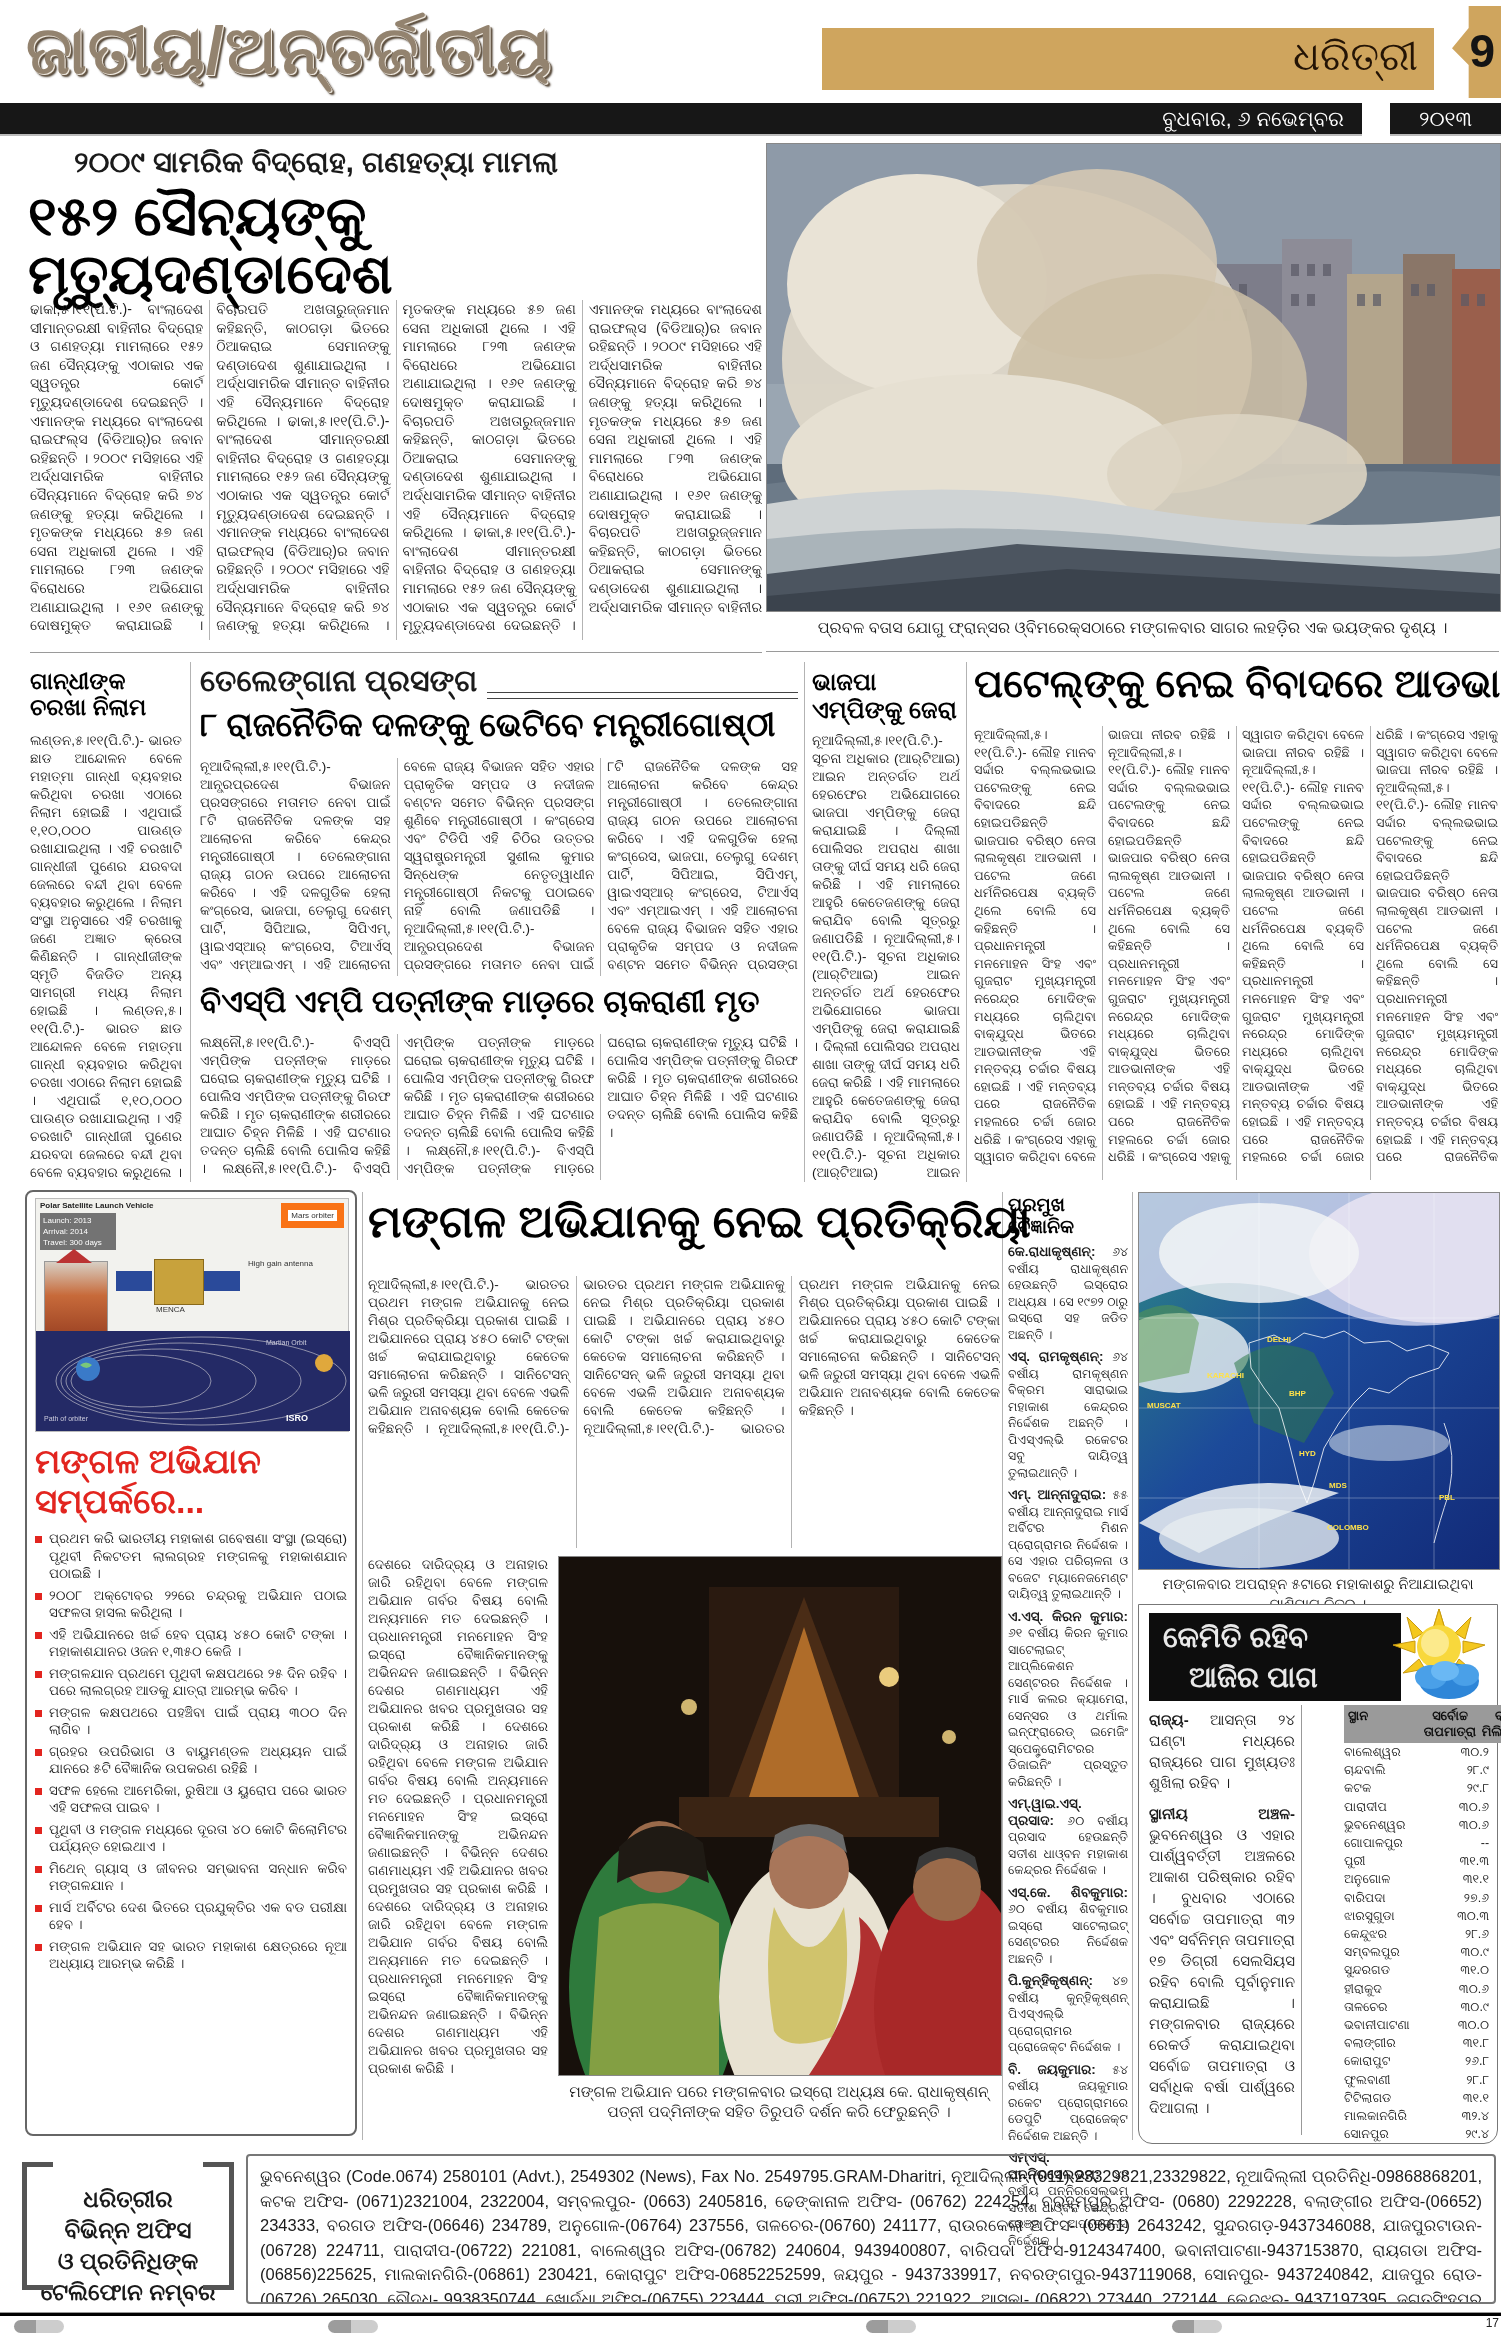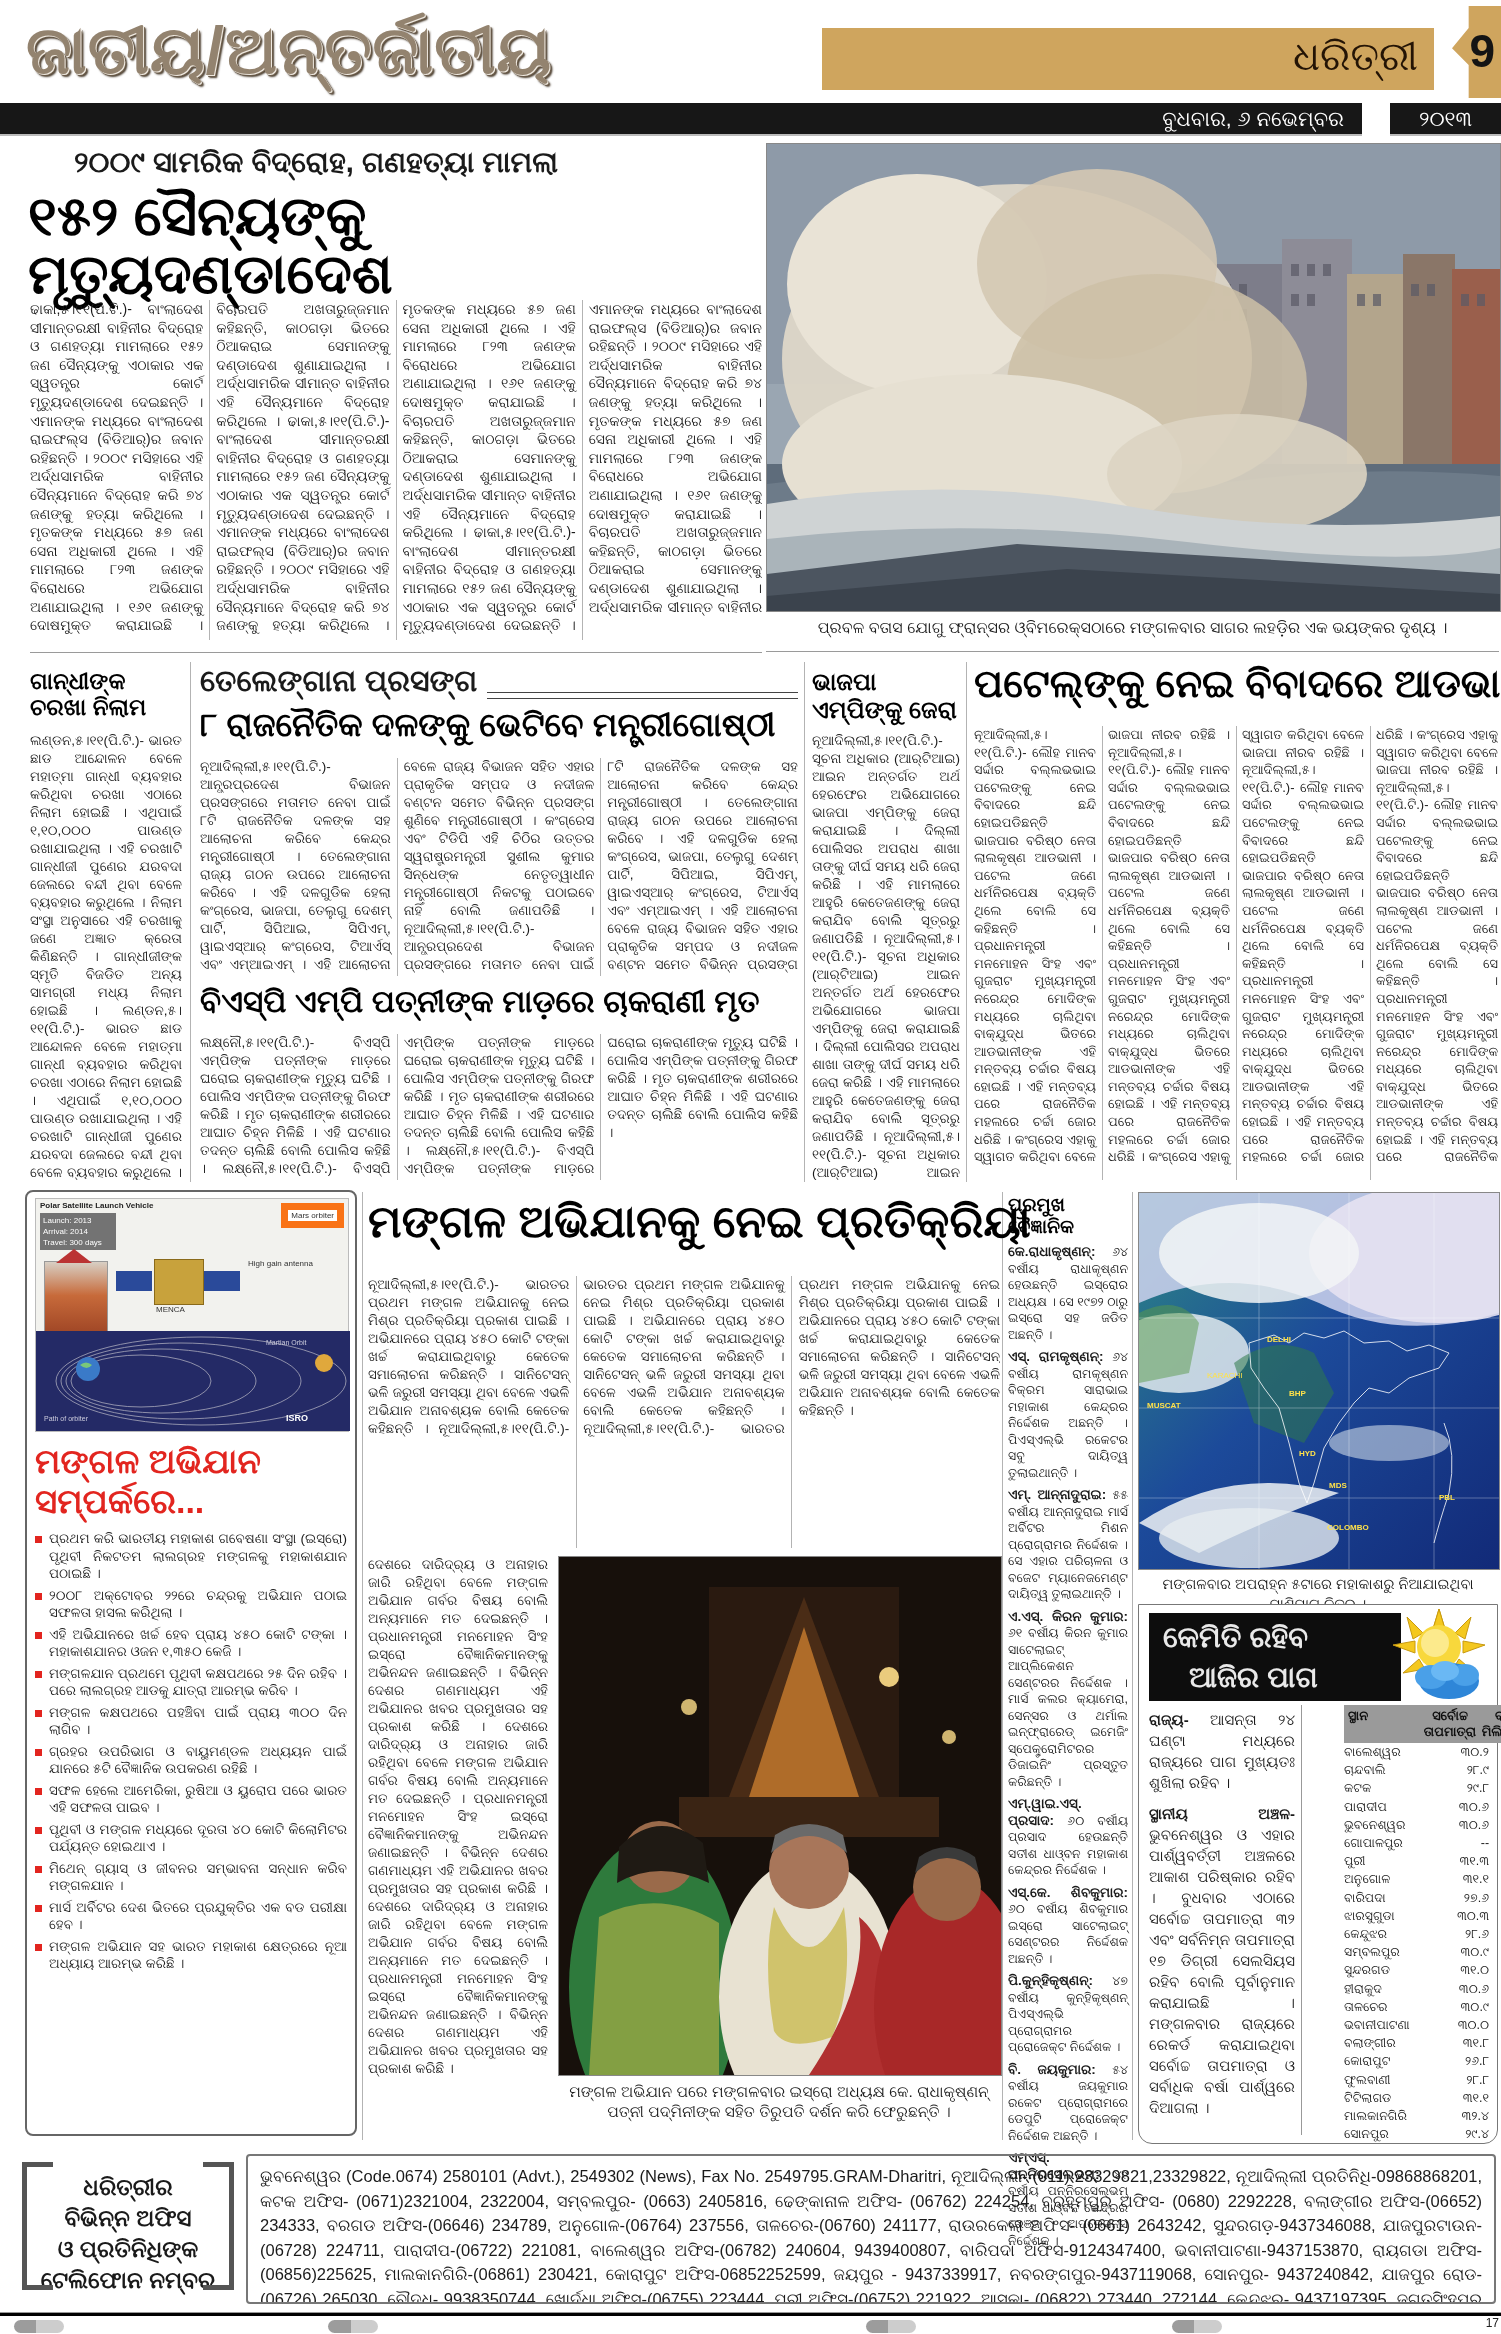--- a/index.html
+++ b/index.html
@@ -292,21 +292,21 @@
 
       <g fill="none" stroke="#ffffff" stroke-width="0.9" opacity="0.9">
         <path d="M110 150 L135 142 L150 150 L165 140 L185 145 L205 138 L225 150 L250 148 L268 158 L290 152 L310 160 L300 175 L270 185 L250 200 L230 195 L215 210 L200 230 L185 255 L175 290 L168 310 L160 290 L150 250 L140 215 L125 195 L112 175 Z"></path>
         <path d="M305 230 Q318 260 310 300 Q300 330 295 350"></path>
       </g>
 
       <g font-size="8" fill="#ffe24a" font-weight="bold"></g>
     </svg>
     <div>
         <span style="position: absolute; font-size: 8px; font-weight: bold; color: rgb(255, 226, 74); left: 8px; top: 208px;">MUSCAT</span>
-        <span style="position: absolute; font-size: 8px; font-weight: normal; color: rgb(255, 226, 74); left: 68px; top: 178px;">KARACHI</span>
+        <span style="position: absolute; font-size: 8px; font-weight: bold; color: rgb(255, 226, 74); left: 68px; top: 178px;">KARACHI</span>
         <span style="position: absolute; font-size: 8px; font-weight: bold; color: rgb(255, 226, 74); left: 128px; top: 142px;">DELHI</span>
         <span style="position: absolute; font-size: 8px; font-weight: bold; color: rgb(255, 226, 74); left: 150px; top: 196px;">BHP</span>
         <span style="position: absolute; font-size: 8px; font-weight: bold; color: rgb(255, 226, 74); left: 160px; top: 256px;">HYD</span>
         <span style="position: absolute; font-size: 8px; font-weight: bold; color: rgb(255, 226, 74); left: 190px; top: 288px;">MDS</span>
         <span style="position: absolute; font-size: 8px; font-weight: bold; color: rgb(255, 226, 74); left: 188px; top: 330px;">COLOMBO</span>
         <span style="position: absolute; font-size: 8px; font-weight: bold; color: rgb(255, 226, 74); left: 300px; top: 300px;">PBL</span>
       </div>
   </div>
   <div class="abs caption" style="left:1138px;top:1574px;width:360px;font-size:14.5px;">ମଙ୍ଗଳବାର ଅପରାହ୍ନ ୫ଟାରେ ମହାକାଶରୁ ନିଆଯାଇଥିବା ପାଣିପାଗ ଚିତ୍ର ।</div>
 
@@ -459,21 +459,21 @@
           <div class="wrow">
             <span class="c1">ସୋନପୁର</span>
             <span class="c2">୨୯.୪</span>
             <span class="c3">--</span>
           </div>
         </div>
     </div>
   </div>
 
   <div class="abs bracketbox" style="left:22px;top:2156px;width:212px;height:146px;">
-    <div class="contactlabel" style="margin-top:6px;text-align:center;">
+    <div class="contactlabel" style="margin-top:18px;text-align:center;">
       <div>ଧରିତ୍ରୀର</div>
       <div>ବିଭିନ୍ନ ଅଫିସ</div>
       <div>ଓ ପ୍ରତିନିଧିଙ୍କ</div>
       <div>ଟେଲିଫୋନ ନମ୍ବର</div>
     </div>
   </div>
   <div class="abs contacttext" style="left:246px;top:2154px;width:1250px;height:150px;">ଭୁବନେଶ୍ୱର (Code.0674) 2580101 (Advt.), 2549302 (News), Fax No. 2549795.GRAM-Dharitri, ନୂଆଦିଲ୍ଲୀ- (011) 23329821,23329822, ନୂଆଦିଲ୍ଲୀ ପ୍ରତିନିଧି-09868868201, କଟକ ଅଫିସ- (0671)2321004, 2322004, ସମ୍ବଲପୁର- (0663) 2405816, ଢେଙ୍କାନାଳ ଅଫିସ- (06762) 224254, ବ୍ରହ୍ମପୁର ଅଫିସ- (0680) 2292228, ବଲାଙ୍ଗୀର ଅଫିସ-(06652) 234333, ବରଗଡ ଅଫିସ-(06646) 234789, ଅନୁଗୋଳ-(06764) 237556, ତାଳଚେର-(06760) 241177, ରାଉରକେଲା ଅଫିସ- (0661) 2643242, ସୁନ୍ଦରଗଡ଼-9437346088, ଯାଜପୁରଟାଉନ- (06728) 224711, ପାରାଦୀପ-(06722) 221081, ବାଲେଶ୍ୱର ଅଫିସ-(06782) 240604, 9439400807, ବାରିପଦା ଅଫିସ-9124347400, ଭବାନୀପାଟଣା-9437153870, ରାୟଗଡା ଅଫିସ- (06856)225625, ମାଲକାନଗିରି-(06861) 230421, କୋରାପୁଟ ଅଫିସ-06852252599, ଜୟପୁର - 9437339917, ନବରଙ୍ଗପୁର-9437119068, ସୋନପୁର- 9437240842, ଯାଜପୁର ରୋଡ-(06726) 265030, ବୌଦ୍ଧ- 9938350744, ଖୋର୍ଦ୍ଧା ଅଫିସ-(06755) 223444, ପୁରୀ ଅଫିସ-(06752) 221922, ଆସ୍କା- (06822) 273440, 272144, କେନ୍ଦୁଝର- 9437197395, ଜଗତସିଂହପୁର ଅଫିସ- (06724) 223314, ନୟାଗଡ ଅଫିସ-(06753) 252710, ଭଦ୍ରକ ଅଫିସ-(06784) 242101, ନୂଆପଡ଼ା ଅଫିସ- (06678) 223068, ଝାରସୁଗୁଡ଼ା ଅଫିସ- (06645) 272799, ଦେବଗଡ- 9938455977, କେନ୍ଦ୍ରାପଡ଼ା ଅଫିସ- 06727233825, ପାରଳାଖେମୁଣ୍ଡି-9437140002.</div>
 
   <div class="abs bottomrule" style="left:0;top:2312px;width:1501px;"></div>
   <div class="abs pgnum" style="right:2px;top:2316px;">17</div>

